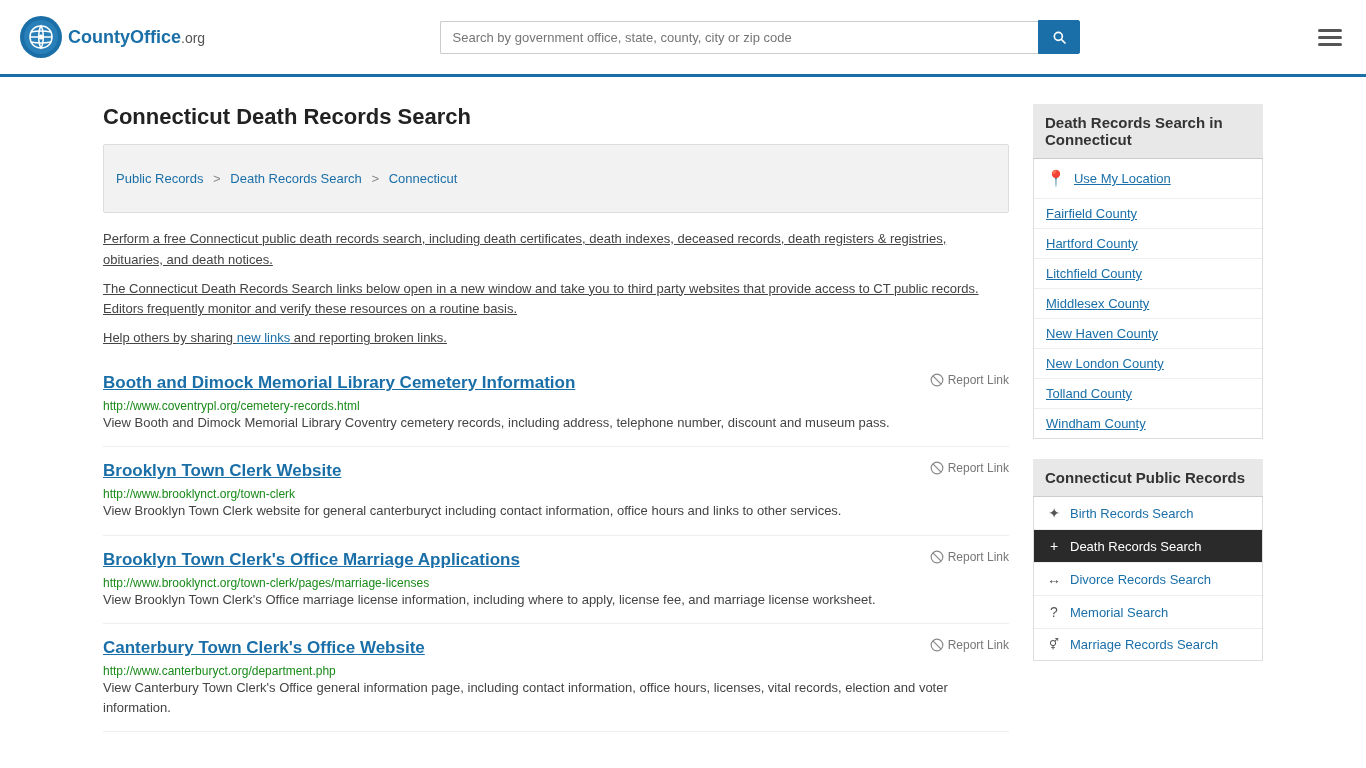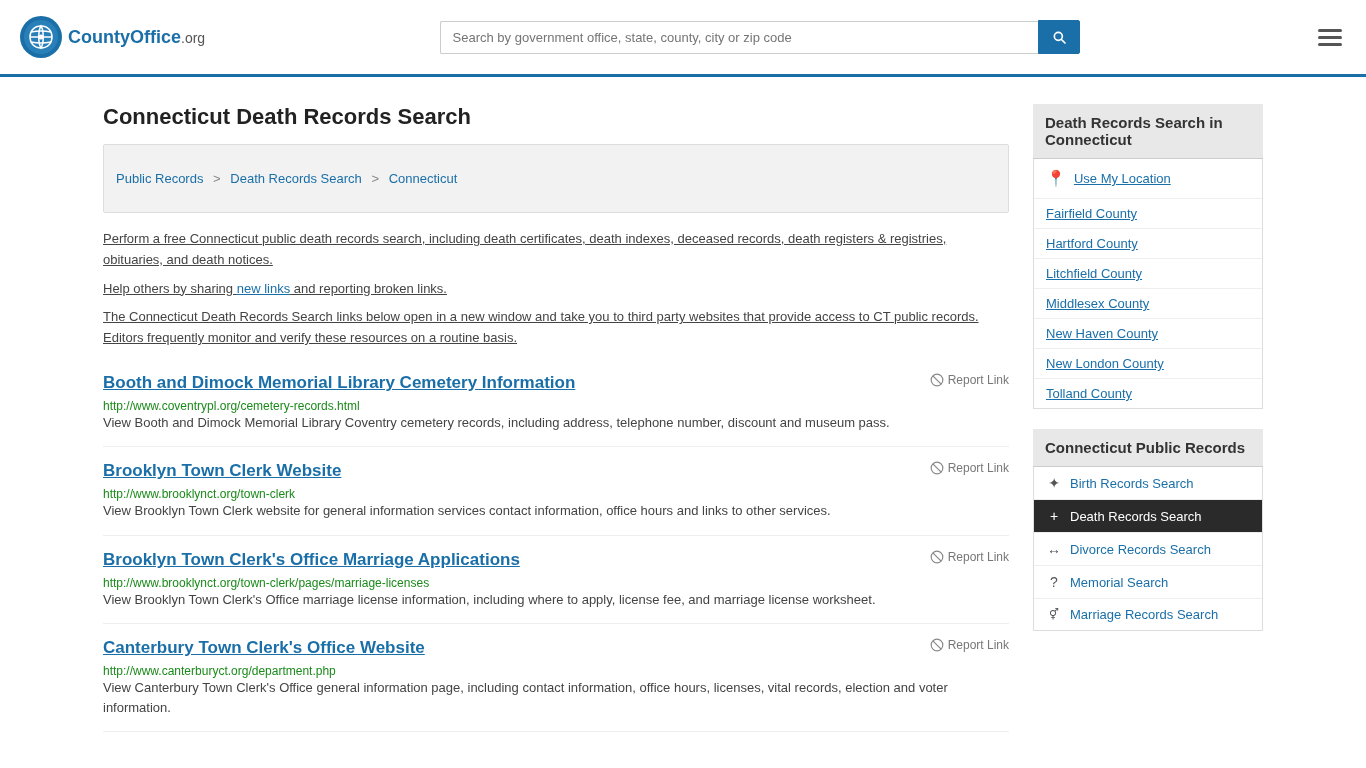--- a/index.html
+++ b/index.html
@@ -262,24 +262,24 @@
     <div id="breadcrumb">
       <a href="#">Public Records</a>
       <span> &gt; </span>
       <a href="#">Death Records Search</a>
       <span> &gt; </span>
       <a href="#">Connecticut</a>
     </div>
 
     <div id="description">
       <p>Perform a free Connecticut public death records search, including death certificates, death indexes, deceased records, death registers &amp; registries, obituaries, and death notices.</p>
+      <p>The Connecticut Death Records Search links below open in a new window and take you to third party websites that provide access to CT public records. Editors frequently monitor and verify these resources on a routine basis.</p>
       <p>
         <span>Help others by sharing </span><a href="#">new links</a><span> and reporting broken links.</span>
       </p>
-      <p>The Connecticut Death Records Search links below open in a new window and take you to third party websites that provide access to CT public records. Editors frequently monitor and verify these resources on a routine basis.</p>
     </div>
 
     <div id="results-list">
 
       <div class="result-item">
         <div class="result-header">
           <span class="result-title">Booth and Dimock Memorial Library Cemetery Information</span>
           <div class="report-link">
             <svg width="14" height="14" viewBox="0 0 24 24" fill="none" stroke="#888" stroke-width="2">
                 <circle cx="12" cy="12" r="10"></circle>
@@ -297,21 +297,21 @@
           <span class="result-title">Brooklyn Town Clerk Website</span>
           <div class="report-link">
             <svg width="14" height="14" viewBox="0 0 24 24" fill="none" stroke="#888" stroke-width="2">
                 <circle cx="12" cy="12" r="10"></circle>
                 <line x1="4.93" y1="4.93" x2="19.07" y2="19.07"></line>
               </svg>
             <span>Report Link</span>
           </div>
         </div>
         <a class="result-url" href="#">http://www.brooklynct.org/town-clerk</a>
-        <div class="result-desc">View Brooklyn Town Clerk website for general information services contact information, office hours and links to other services.</div>
+        <div class="result-desc">View Brooklyn Town Clerk website for general canterburyct including contact information, office hours and links to other services.</div>
       </div>
 
       <div class="result-item">
         <div class="result-header">
           <span class="result-title">Brooklyn Town Clerk's Office Marriage Applications</span>
           <div class="report-link">
             <svg width="14" height="14" viewBox="0 0 24 24" fill="none" stroke="#888" stroke-width="2">
                 <circle cx="12" cy="12" r="10"></circle>
                 <line x1="4.93" y1="4.93" x2="19.07" y2="19.07"></line>
               </svg>
@@ -349,20 +349,21 @@
           <span class="use-location-icon">📍</span>
           <a class="use-location-link" href="#">Use My Location</a>
         </div>
         <a class="county-link" href="#">Fairfield County</a>
         <a class="county-link" href="#">Hartford County</a>
         <a class="county-link" href="#">Litchfield County</a>
         <a class="county-link" href="#">Middlesex County</a>
         <a class="county-link" href="#">New Haven County</a>
         <a class="county-link" href="#">New London County</a>
         <a class="county-link" href="#">Tolland County</a>
+        <a class="county-link" href="#">Windham County</a>
       </div>
     </div>
 
     <div class="sidebar-section">
       <div class="sidebar-section-title">Connecticut Public Records</div>
       <div class="sidebar-section-content">
         <a class="sidebar-link" href="#">
           <span class="sidebar-link-icon">✦</span>
           <span>Birth Records Search</span>
         </a>

